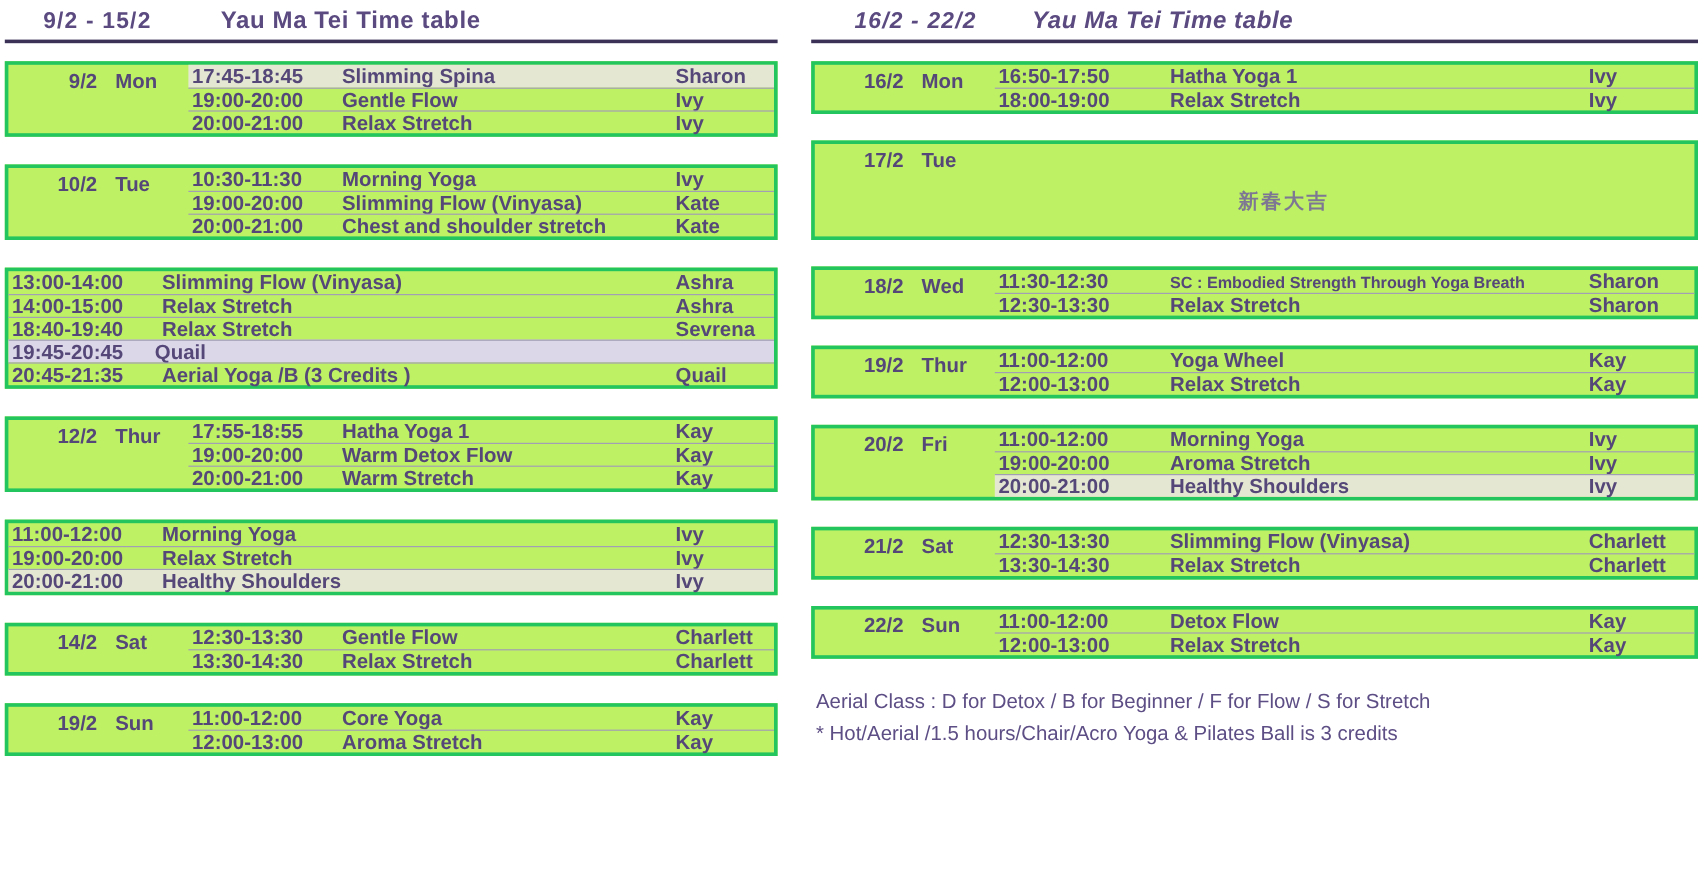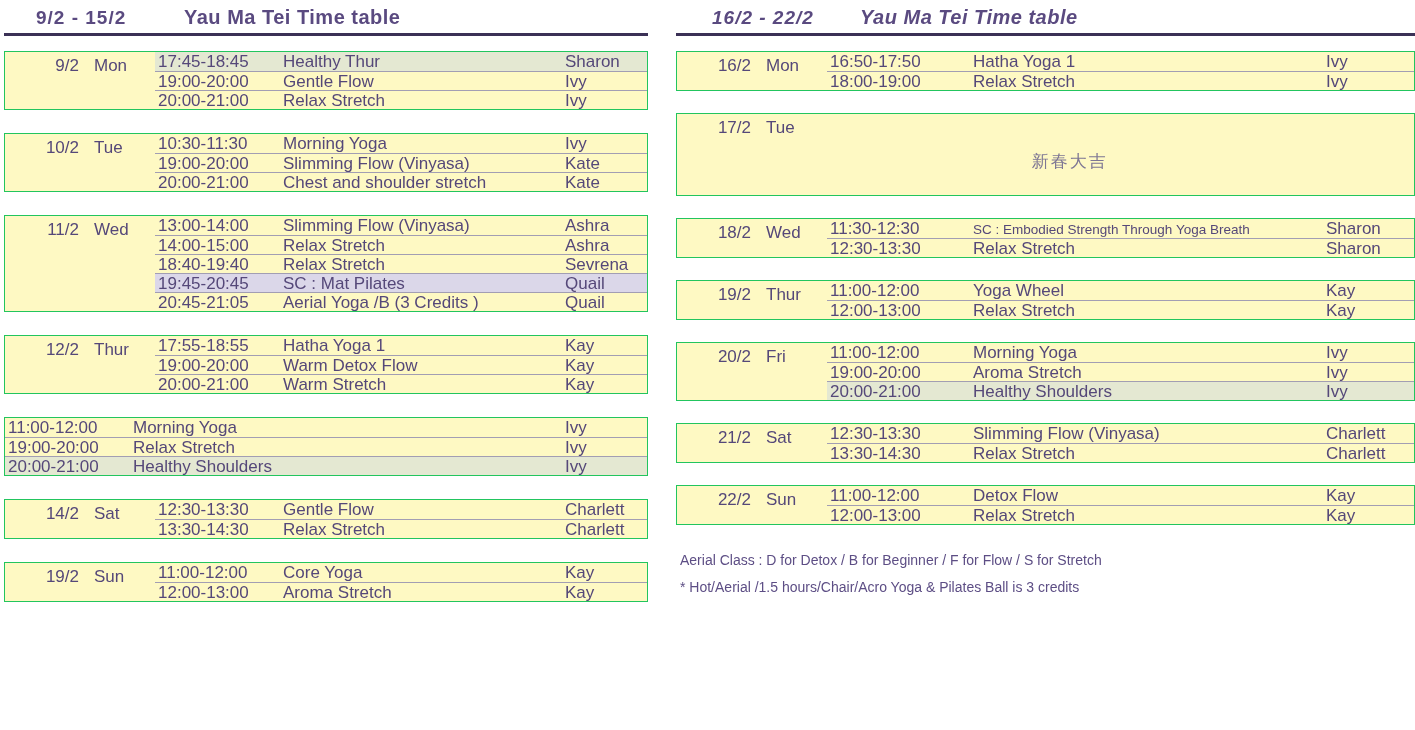--- a/index.html
+++ b/index.html
@@ -12,21 +12,21 @@
   .col-right { left:676px; width:739px; }
 
   .hdr { display:flex; align-items:baseline; height:33px; padding-top:6px; }
   .col-left  .hdr { padding-left:32px; }
   .col-right .hdr { padding-left:36px;font-style:italic; }
   .hdr .range { font-size:19px; font-weight:bold; color:#5a4a80; letter-spacing:1px; width:118px; }
   .hdr .title { font-size:20px; font-weight:bold; color:#5a4a80; letter-spacing:0.5px; margin-left:30px; }
   .hdr-rule { height:3px; background:#3b3156; margin-top:0; }
 
   .blocks { padding-top:15px; }
-  .day-block { border:1px solid #22c55e; display:flex; background:#fef9c3; position:relative; }
+  .day-block { border:3px solid #22c55e; display:flex; background:#bef264; position:relative;font-weight:bold; }
   .col-left  .day-block { margin-bottom:23px; }
   .col-right .day-block { margin-bottom:22px; }
   .day-block:last-child { margin-bottom:0; }
 
   .day-label { flex:0 0 150px; padding-top:1px; }
   .day-label .date { display:inline-block; width:74px; text-align:right;
                      font-size:17px; color:#554879; line-height:25px; }
   .day-label .dow  { display:inline-block; margin-left:15px;
                      font-size:17px; color:#554879; line-height:25px; }
 
@@ -40,38 +40,38 @@
   .class-row .teacher { font-size:17px; color:#554879; }
   .class-row.small .cname { font-size:13.5px; }
   .class-row.hl-green  { background:#e4e8d2; }
   .class-row.hl-purple { background:#dbd7e9; }
 
   .day-block.tall { height:83px;justify-content:center; }
   .holiday { position:absolute; left:50%; top:36px; transform:translateX(-18%);
              font-size:17px; color:#7e7794; letter-spacing:2px; }
 
   .notes { margin-top:22px; padding-left:4px; }
-  .notes .note-line { font-size:14px; color:#5d4e85; line-height:27px; white-space:nowrap; }
+  .notes .note-line { font-size:17px; color:#5d4e85; line-height:27px; white-space:nowrap; }
 </style>
 </head>
 <body>
 
 <div class="col col-left">
   <div class="hdr">
     <span class="range">9/2 - 15/2</span>
     <span class="title">Yau Ma Tei Time table</span>
   </div>
   <div class="hdr-rule"></div>
   <div class="blocks">
       <div class="day-block">
         <div class="day-label"><span class="date">9/2</span><span class="dow">Mon</span></div>
         <div class="rows">
           <div class="class-row hl-green">
             <span class="time">17:45-18:45</span>
-            <span class="cname">Healthy Thur</span>
+            <span class="cname">Slimming Spina</span>
             <span class="teacher">Sharon</span>
           </div>
           <div class="class-row">
             <span class="time">19:00-20:00</span>
             <span class="cname">Gentle Flow</span>
             <span class="teacher">Ivy</span>
           </div>
           <div class="class-row">
             <span class="time">20:00-21:00</span>
             <span class="cname">Relax Stretch</span>
@@ -93,44 +93,42 @@
             <span class="teacher">Kate</span>
           </div>
           <div class="class-row">
             <span class="time">20:00-21:00</span>
             <span class="cname">Chest and shoulder stretch</span>
             <span class="teacher">Kate</span>
           </div>
         </div>
       </div>
       <div class="day-block">
-        <div class="day-label"><span class="date">11/2</span><span class="dow">Wed</span></div>
         <div class="rows">
           <div class="class-row">
             <span class="time">13:00-14:00</span>
             <span class="cname">Slimming Flow (Vinyasa)</span>
             <span class="teacher">Ashra</span>
           </div>
           <div class="class-row">
             <span class="time">14:00-15:00</span>
             <span class="cname">Relax Stretch</span>
             <span class="teacher">Ashra</span>
           </div>
           <div class="class-row">
             <span class="time">18:40-19:40</span>
             <span class="cname">Relax Stretch</span>
             <span class="teacher">Sevrena</span>
           </div>
           <div class="class-row hl-purple">
             <span class="time">19:45-20:45</span>
-            <span class="cname">SC : Mat Pilates</span>
             <span class="teacher">Quail</span>
           </div>
           <div class="class-row">
-            <span class="time">20:45-21:05</span>
+            <span class="time">20:45-21:35</span>
             <span class="cname">Aerial Yoga /B (3 Credits )</span>
             <span class="teacher">Quail</span>
           </div>
         </div>
       </div>
       <div class="day-block">
         <div class="day-label"><span class="date">12/2</span><span class="dow">Thur</span></div>
         <div class="rows">
           <div class="class-row">
             <span class="time">17:55-18:55</span>

